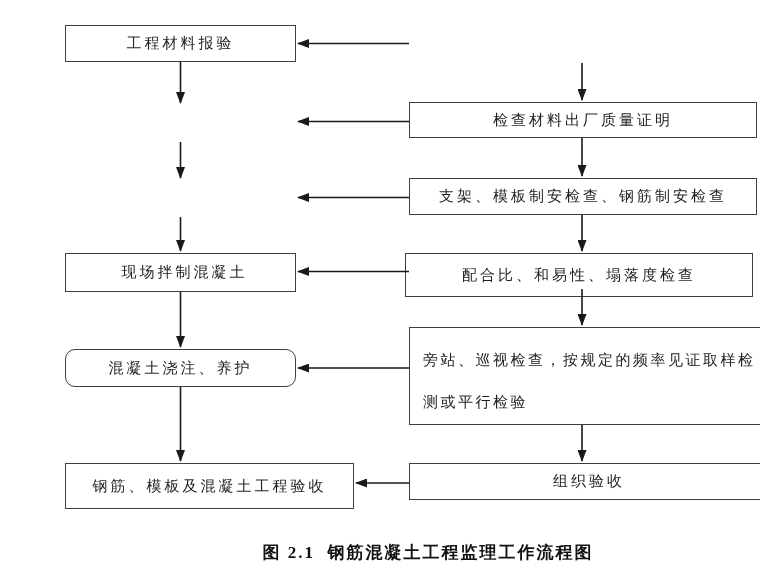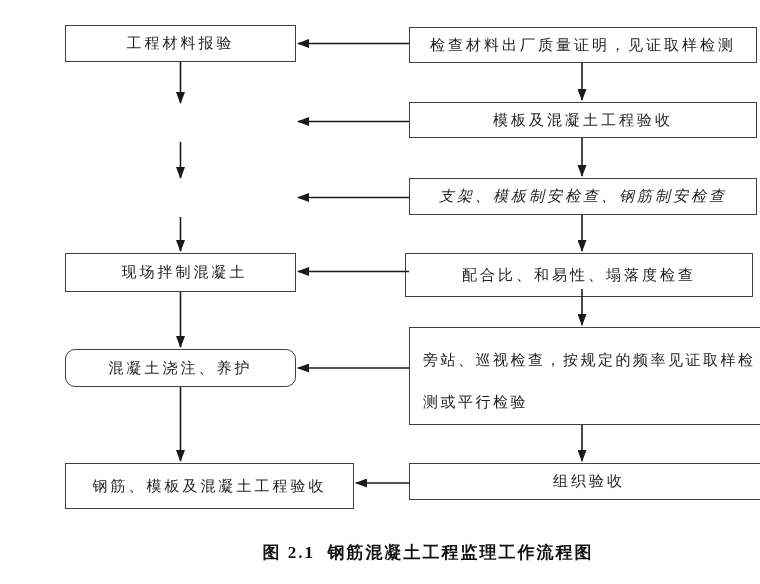--- a/index.html
+++ b/index.html
@@ -68,25 +68,24 @@
   <div class="flow-box" style="left:33px; top:25px; width:231px; height:37px;">工程材料报验</div>
 
 
 
   <div class="flow-box" style="left:33px; top:253px; width:231px; height:39px;padding-left:8px;">现场拌制混凝土</div>
 
   <div class="flow-box" style="left:33px; top:349px; width:231px; height:38px;border-radius:10px;">混凝土浇注、养护</div>
 
   <div class="flow-box" style="left:33px; top:463px; width:289px; height:46px;">钢筋、模板及混凝土工程验收</div>
 
-  <div class="flow-box" style="left:377px; top:27px; width:348px; height:36px;">检查材料出厂质量证明，见证取样检测</div>
 
-  <div class="flow-box" style="left:377px; top:102px; width:348px; height:36px;">模板及混凝土工程验收</div>
+  <div class="flow-box" style="left:377px; top:102px; width:348px; height:36px;">检查材料出厂质量证明</div>
 
-  <div class="flow-box" style="left:377px; top:178px; width:348px; height:37px;font-style:italic;">支架、模板制安检查、钢筋制安检查</div>
+  <div class="flow-box" style="left:377px; top:178px; width:348px; height:37px;">支架、模板制安检查、钢筋制安检查</div>
 
   <div class="flow-box" style="left:373px; top:253px; width:348px; height:44px;">配合比、和易性、塌落度检查</div>
 
   <div class="flow-box multiline" style="left:377px; top:327px; width:360px; height:98px;">旁站、巡视检查，按规定的频率见证取样检测或平行检验</div>
 
   <div class="flow-box" style="left:377px; top:463px; width:360px; height:37px;">组织验收</div>
 
   <svg class="connector-layer" width="760" height="584" viewBox="0 0 760 584">
     <defs>
       <marker id="arrowhead" markerWidth="12" markerHeight="9" refX="11" refY="4.5" orient="auto" markerUnits="userSpaceOnUse">

